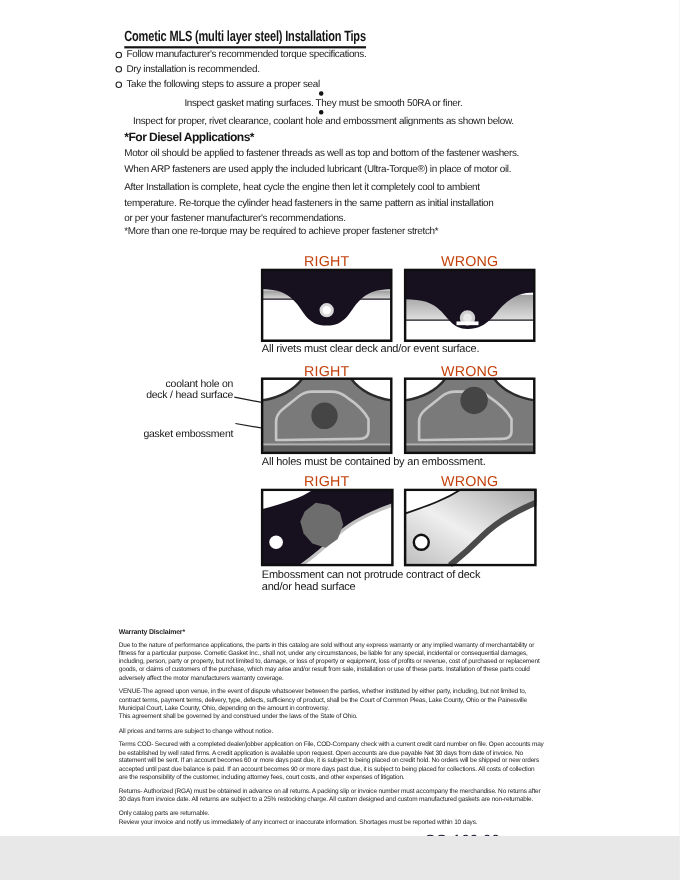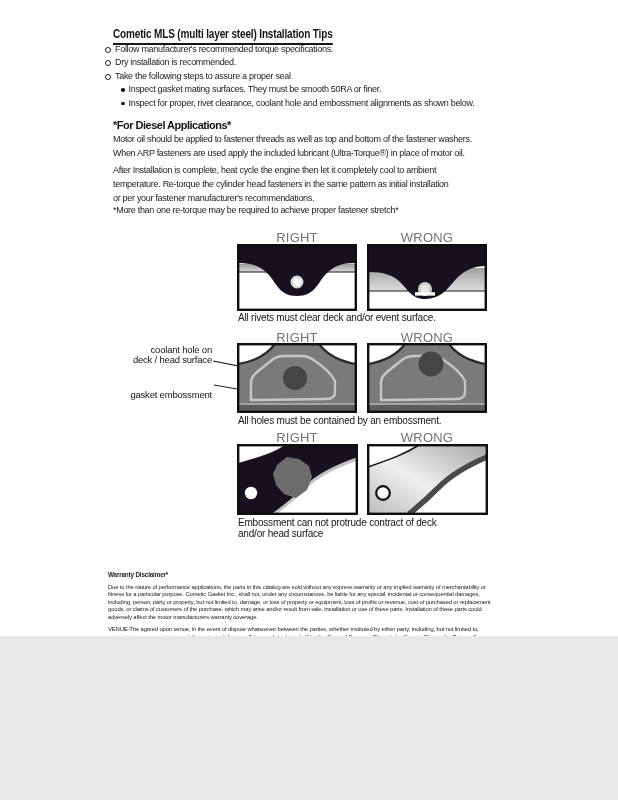--- a/index.html
+++ b/index.html
@@ -1,42 +1,42 @@
 <!DOCTYPE html>
 <html><head>
 <meta charset="utf-8">
 <style>
   html,body{margin:0;padding:0;background:#e8e8e8;}
   .page{
-    position:relative;width:618px;height:636px;background:#ffffff;
+    position:relative;width:618px;height:760px;background:#ffffff;
     font-family:"Liberation Sans","DejaVu Sans",sans-serif;color:#1b1b1b;
     overflow:hidden;margin:0 auto;
   }
   .abs{position:absolute;}
   
   .title-wrap{left:113px;top:24px;}
   .title{
     display:inline-block;font-size:13.5px;font-weight:bold;letter-spacing:-.2px;
     border-bottom:2px solid #161616;padding-bottom:2px;color:#141414;
     transform:scaleX(.74);transform-origin:left top;white-space:nowrap;
   }
   
   .tips{left:105px;top:43px;font-size:9px;letter-spacing:-.3px;line-height:13.4px;white-space:nowrap;text-align:right;}
   .tips .row{display:flex;align-items:center;}
-  .tips .row.lvl2{margin-left:16px;}
+  .tips .row.lvl2{margin-left:16px;flex-direction:column;}
   .mark-circle{display:inline-block;width:4px;height:4px;border:1px solid #222;border-radius:50%;margin-right:4px;flex:0 0 auto;}
   .mark-dot{display:inline-block;width:3.5px;height:3.5px;background:#141414;border-radius:50%;margin-right:4px;flex:0 0 auto;}
   
   .diesel-head{left:113px;top:119px;font-size:11px;font-weight:bold;letter-spacing:-.5px;color:#141414;}
   .bodytext{font-size:9px;letter-spacing:-.3px;line-height:13.8px;white-space:pre-line;}
   .p1{left:113px;top:133px;}
   .p2{left:113px;top:164px;}
   .note{left:113px;top:204px;}
   
-  .dlabel{width:120px;text-align:center;font-size:13px;color:#737373;letter-spacing:.2px;}
+  .dlabel{width:120px;text-align:center;font-size:13px;color:#c2410c;letter-spacing:.2px;}
   .panel{width:120px;height:67px;}
   .panel svg{display:block;width:100%;height:100%;}
   .caption{font-size:10px;letter-spacing:-.2px;color:#161616;white-space:pre-line;line-height:10.5px;}
   .annot{font-size:9.5px;letter-spacing:-.2px;line-height:10px;text-align:right;white-space:pre-line;color:#161616;}
   
   .warranty{left:108px;top:571px;width:440px;font-size:5.9px;letter-spacing:-.15px;line-height:7.4px;color:#242424;}
   .warranty .whead{font-weight:bold;margin:0 0 5.5px 0;font-size:6.3px;}
   .warranty p{margin:0 0 5.5px 0;white-space:pre-line;}
   
   .footer-code{left:386px;top:756px;font-size:13.5px;letter-spacing:.3px;color:#0f172a;}

